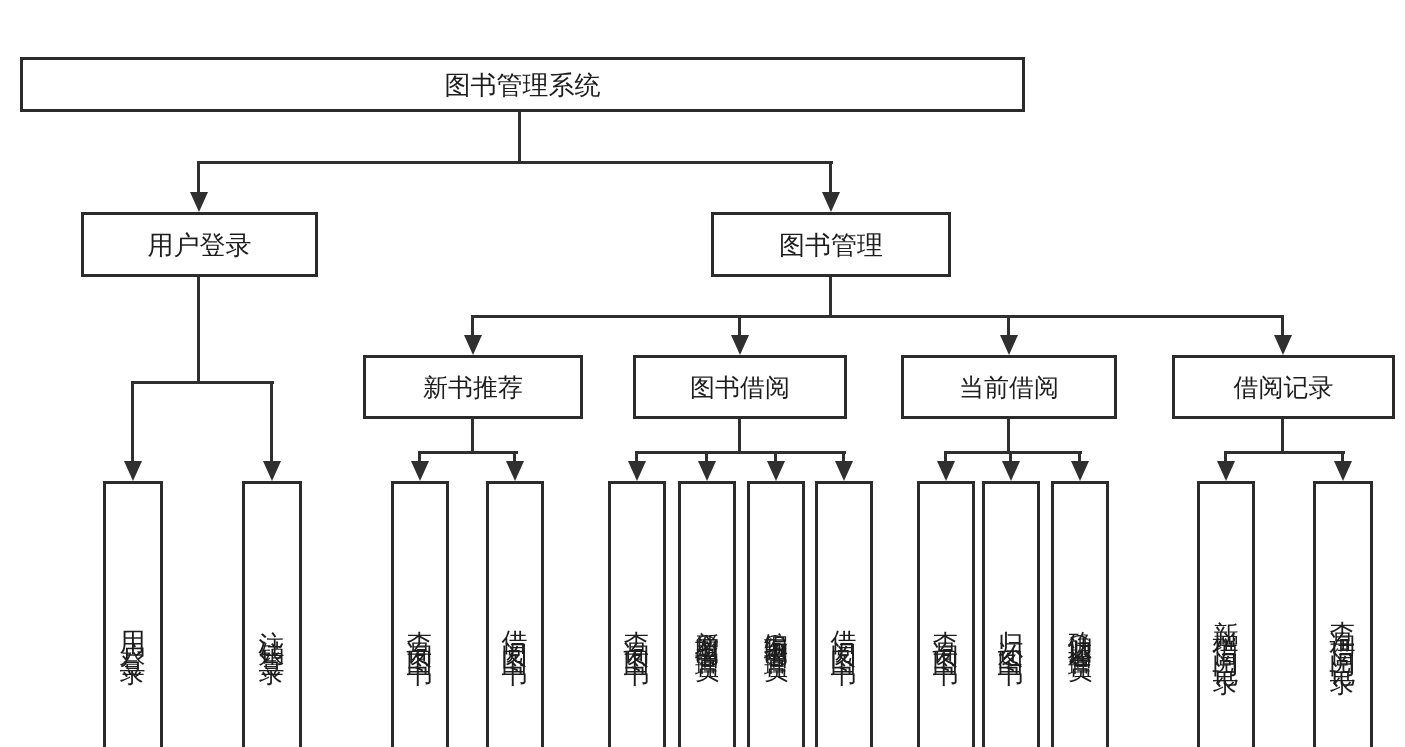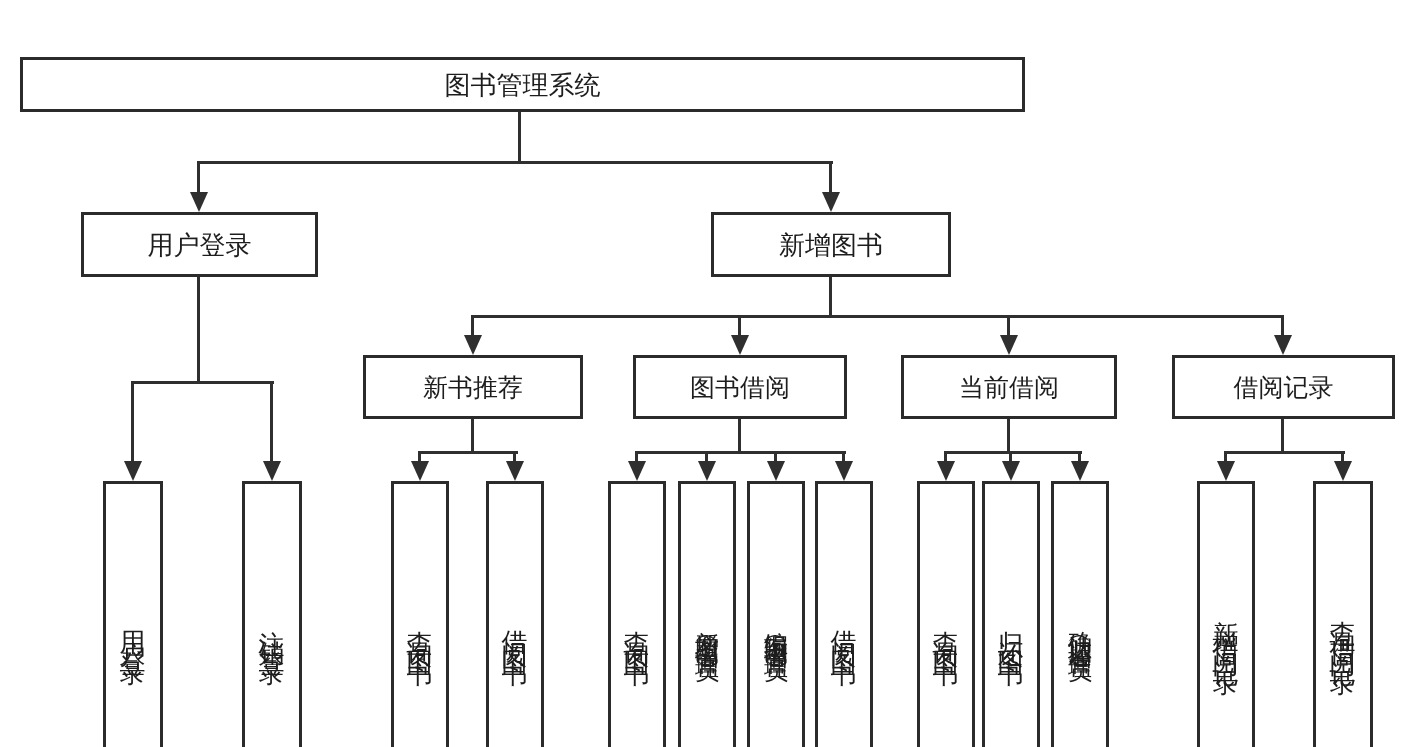--- a/index.html
+++ b/index.html
@@ -44,21 +44,21 @@
 
   <div class="vline" style="left:518px;top:68px;height:52px;"></div>
   <div class="hline" style="left:197px;top:117px;width:636px;"></div>
   <div class="arrow" style="left:197px;top:117px;height:31px;"></div>
   <div class="arrow" style="left:829px;top:117px;height:31px;"></div>
 
   <div class="node" style="left:81px;top:168px;width:237px;height:65px;">
     <span>用户登录</span>
   </div>
   <div class="node" style="left:711px;top:168px;width:240px;height:65px;">
-    <span>新增图书</span>
+    <span>图书管理</span>
   </div>
 
   <div class="vline" style="left:197px;top:233px;height:107px;"></div>
   <div class="hline" style="left:131px;top:337px;width:143px;"></div>
   <div class="arrow" style="left:131px;top:337px;height:80px;"></div>
   <div class="arrow" style="left:270px;top:337px;height:80px;"></div>
 
   <div class="vline" style="left:829px;top:233px;height:41px;"></div>
   <div class="hline" style="left:471px;top:271px;width:813px;"></div>
   <div class="arrow" style="left:471px;top:271px;height:20px;"></div>

